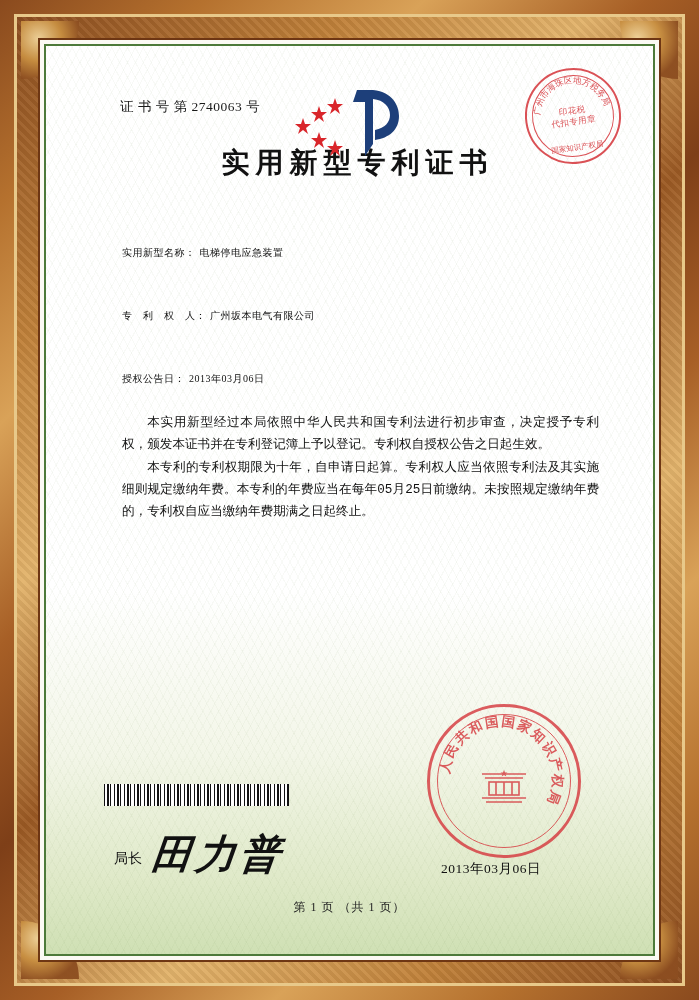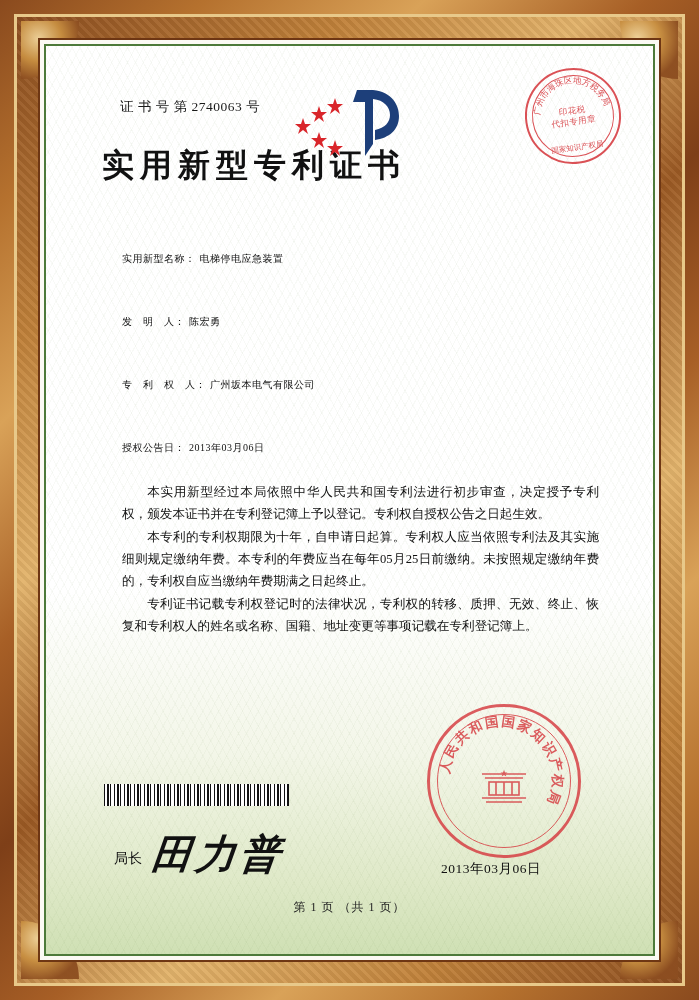--- a/index.html
+++ b/index.html
@@ -110,21 +110,22 @@
     justify-content: center;
     pointer-events: none;
   }
   .logo {
     position: relative;
     width: 110px;
     height: 78px;
   }
 
   .title {
-    font-size: 32px;
+    text-align: center;
+    font-size: 28px;
     font-weight: bold;
     letter-spacing: 6px;
     color: #111;
     margin-top: 28px;
     font-family: "DejaVu Serif", "Liberation Serif", serif;
   }
 
   .fields {
     margin: 40px 0 0 20px;
   }
@@ -144,20 +145,21 @@
     letter-spacing: 0.5px;
     margin-top: 24px;
   }
 
   .paragraphs {
     margin: 26px 14px 0 20px;
     font-size: 12.6px;
     line-height: 1.75;
     color: #111;
     text-align: justify;
+    font-family: Liberation Mono, monospace;
   }
   .paragraphs p {
     margin: 0 0 1px 0;
     text-indent: 2em;
   }
 
   
   .barcode {
     position: absolute;
     left: 58px;
@@ -330,37 +332,32 @@
           </div>
 
           <div class="title">实用新型专利证书</div>
 
           <div class="fields">
             <div class="field-row">
               <span class="field-label">实用新型名称：</span>
               <span class="field-value">电梯停电应急装置</span>
             </div>
             <div class="field-row">
-              <span class="field-label">发　明　人：</span>
-              <span class="field-value">陈宏勇</span>
-            </div>
-            <div class="field-row">
               <span class="field-label">专　利　权　人：</span>
               <span class="field-value">广州坂本电气有限公司</span>
             </div>
             <div class="field-row">
               <span class="field-label">授权公告日：</span>
               <span class="field-value">2013年03月06日</span>
             </div>
           </div>
 
           <div class="paragraphs">
             <p>本实用新型经过本局依照中华人民共和国专利法进行初步审查，决定授予专利权，颁发本证书并在专利登记簿上予以登记。专利权自授权公告之日起生效。</p>
             <p>本专利的专利权期限为十年，自申请日起算。专利权人应当依照专利法及其实施细则规定缴纳年费。本专利的年费应当在每年05月25日前缴纳。未按照规定缴纳年费的，专利权自应当缴纳年费期满之日起终止。</p>
-            <p>专利证书记载专利权登记时的法律状况，专利权的转移、质押、无效、终止、恢复和专利权人的姓名或名称、国籍、地址变更等事项记载在专利登记簿上。</p>
           </div>
 
           <div class="barcode"></div>
 
           <div class="sign-row">
             <span class="sign-label">局长</span>
             <span class="signature">田力普</span>
           </div>
 
           <div class="seal-main">

